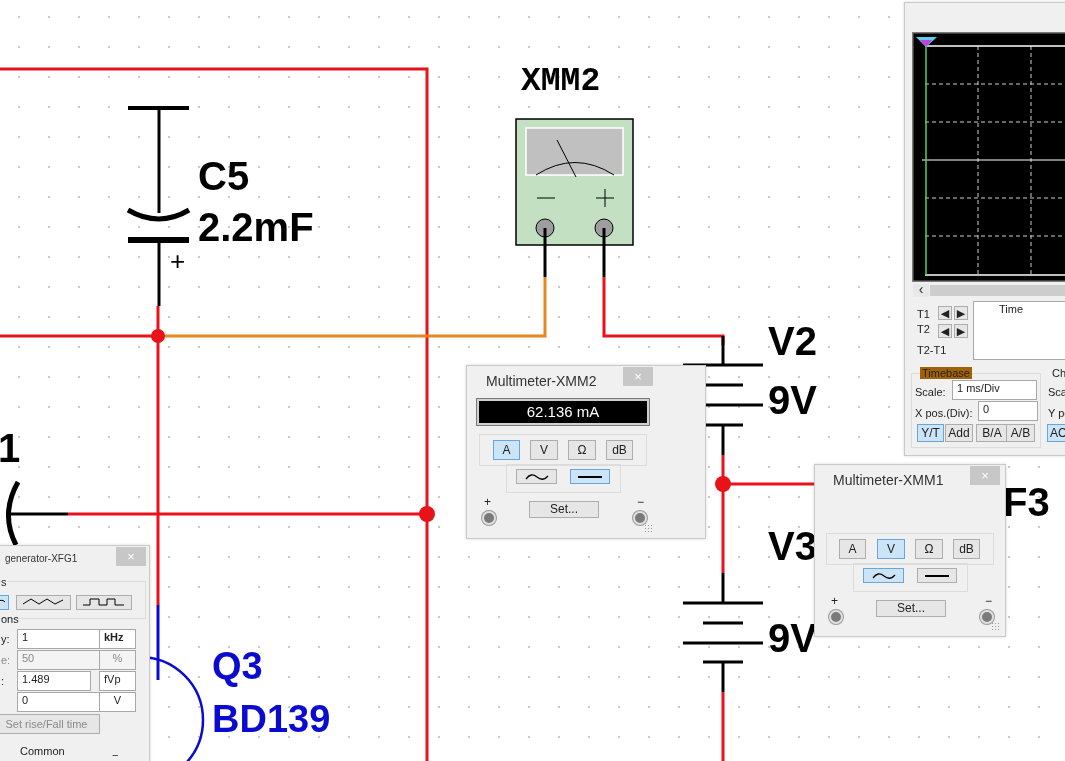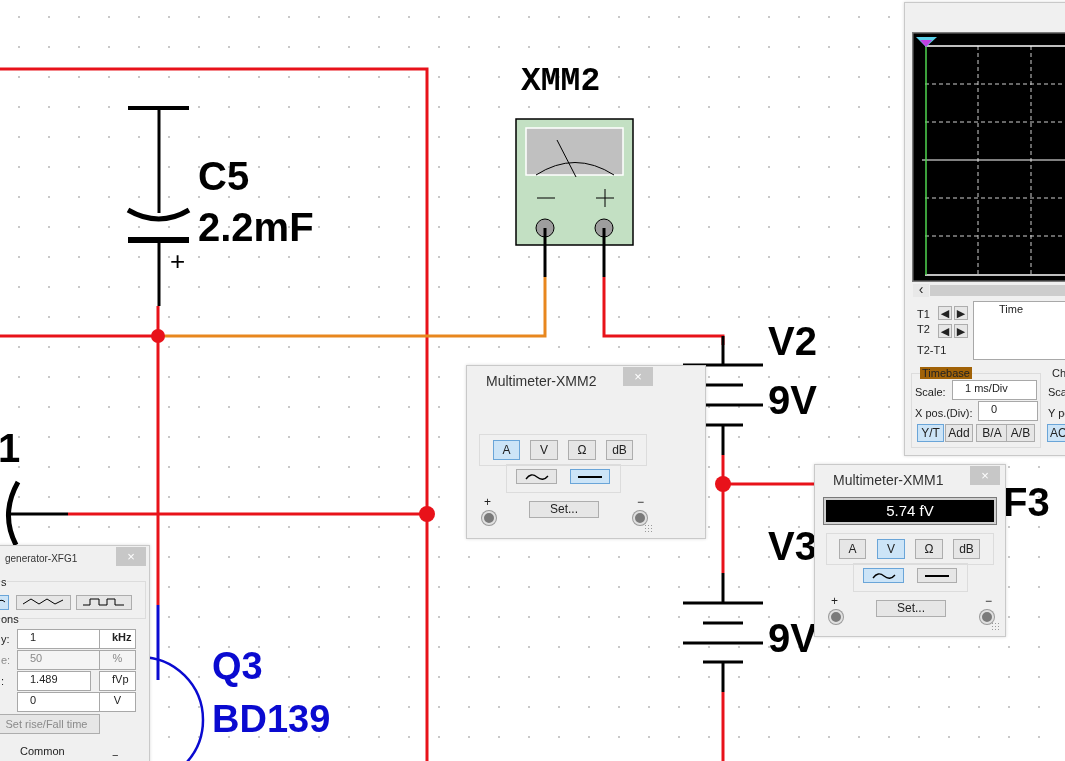--- a/index.html
+++ b/index.html
@@ -21,21 +21,21 @@
   .win .title { position:absolute; font-size:14px; color:#333; }
   .win .close { position:absolute; width:30px; height:19px; background:#c7c7c7; color:#fff; font-size:13px; text-align:center; line-height:19px; }
   .mm-display { position:absolute; background:#000; color:#fff; font-size:15px; text-align:center; border:2px solid #d0d0d0; outline:1px solid #7a7a7a; }
   .group { position:absolute; border:1px solid #dcdcdc; }
   .btn { position:absolute; background:#e6e6e6; border:1px solid #adadad; font-size:12px; text-align:center; color:#222; box-sizing:border-box; }
   .btn.sel { background:#cce4f7; border-color:#6aa5d8; }
   .term { position:absolute; width:10px; height:10px; border-radius:50%; background:#7a7a7a; border:2px solid #e0e0e0; box-shadow:0 0 0 1px #9a9a9a; }
   .termlbl { position:absolute; font-size:12px; color:#222; }
   .grip { position:absolute; width:8px; height:8px; background-image:radial-gradient(circle,#9a9a9a 0.8px,transparent 1px); background-size:3px 3px; }
 
-  .field { position:absolute; background:#fff; border:1px solid #a8a8a8; font-size:11px; box-sizing:border-box; padding:1px 12px; color:#222; }
+  .field { position:absolute; background:#fff; border:1px solid #a8a8a8; font-size:11px; box-sizing:border-box; padding:1px 4px; color:#222; }
   .field.dis { background:#f4f4f4; color:#8a8a8a; }
   .small { position:absolute; font-size:11px; color:#222; }
 </style>
 </head>
 <body>
 
 <svg id="schematic" width="1065" height="761">
 
   <polyline points="0,69 427,69 427,761" fill="none" stroke="#e8121a" stroke-width="3"></polyline>
 
@@ -117,20 +117,21 @@
 <div class="lbl" style="left:768px;top:526px;font-size:40px;">V3</div>
 <div class="lbl" style="left:768px;top:618px;font-size:40px;">9V</div>
 <div class="lbl blue" style="left:212px;top:647px;font-size:38px;">Q3</div>
 <div class="lbl blue" style="left:212px;top:700px;font-size:38px;">BD139</div>
 <div class="lbl" style="left:-2px;top:428px;font-size:40px;">1</div>
 <div class="lbl" style="left:1003px;top:482px;font-size:40px;">F3</div>
 
 <div class="win" style="left:466px;top:365px;width:191px;height:172px;padding-left:47px;">
   <div class="title" style="left:19px;top:7px;">Multimeter-XMM2</div>
   <div class="close" style="left:156px;top:1px;">×</div>
+  <div class="mm-display" style="left:10px;top:33px;width:168px;height:22px;line-height:22px;">62.136 mA</div>
   <div class="group" style="left:12px;top:68px;width:166px;height:30px;"></div>
   <div class="btn sel" style="left:26px;top:74px;width:27px;height:20px;line-height:18px;">A</div>
   <div class="btn" style="left:63px;top:74px;width:28px;height:20px;line-height:18px;">V</div>
   <div class="btn" style="left:101px;top:74px;width:28px;height:20px;line-height:18px;">Ω</div>
   <div class="btn" style="left:139px;top:74px;width:27px;height:20px;line-height:18px;">dB</div>
   <div class="group" style="left:39px;top:98px;width:113px;height:27px;"></div>
   <div class="btn" style="left:49px;top:103px;width:41px;height:15px;">
     <svg width="24" height="10" style="margin-top:2px">
         <path d="M1,7 Q6,0 12,5 T23,4" fill="none" stroke="#000" stroke-width="1.3"></path>
       </svg>
@@ -144,21 +145,20 @@
   <div class="term" style="left:15px;top:145px;"></div>
   <div class="btn" style="left:62px;top:135px;width:70px;height:17px;line-height:15px;">Set...</div>
   <div class="termlbl" style="left:170px;top:129px;">−</div>
   <div class="term" style="left:166px;top:145px;"></div>
   <div class="grip" style="left:177px;top:158px;"></div>
 </div>
 
 <div class="win" style="left:814px;top:464px;width:190px;height:171px;">
   <div class="title" style="left:18px;top:7px;">Multimeter-XMM1</div>
   <div class="close" style="left:155px;top:1px;">×</div>
-  <div class="mm-display" style="left:9px;top:33px;width:168px;height:22px;line-height:22px;">5.74 fV</div>
   <div class="group" style="left:11px;top:68px;width:166px;height:30px;"></div>
   <div class="btn" style="left:24px;top:74px;width:27px;height:20px;line-height:18px;">A</div>
   <div class="btn sel" style="left:62px;top:74px;width:28px;height:20px;line-height:18px;">V</div>
   <div class="btn" style="left:100px;top:74px;width:28px;height:20px;line-height:18px;">Ω</div>
   <div class="btn" style="left:138px;top:74px;width:27px;height:20px;line-height:18px;">dB</div>
   <div class="group" style="left:38px;top:98px;width:113px;height:27px;"></div>
   <div class="btn sel" style="left:48px;top:103px;width:41px;height:15px;">
     <svg width="24" height="10" style="margin-top:2px">
         <path d="M1,7 Q6,0 12,5 T23,4" fill="none" stroke="#000" stroke-width="1.3"></path>
       </svg>

